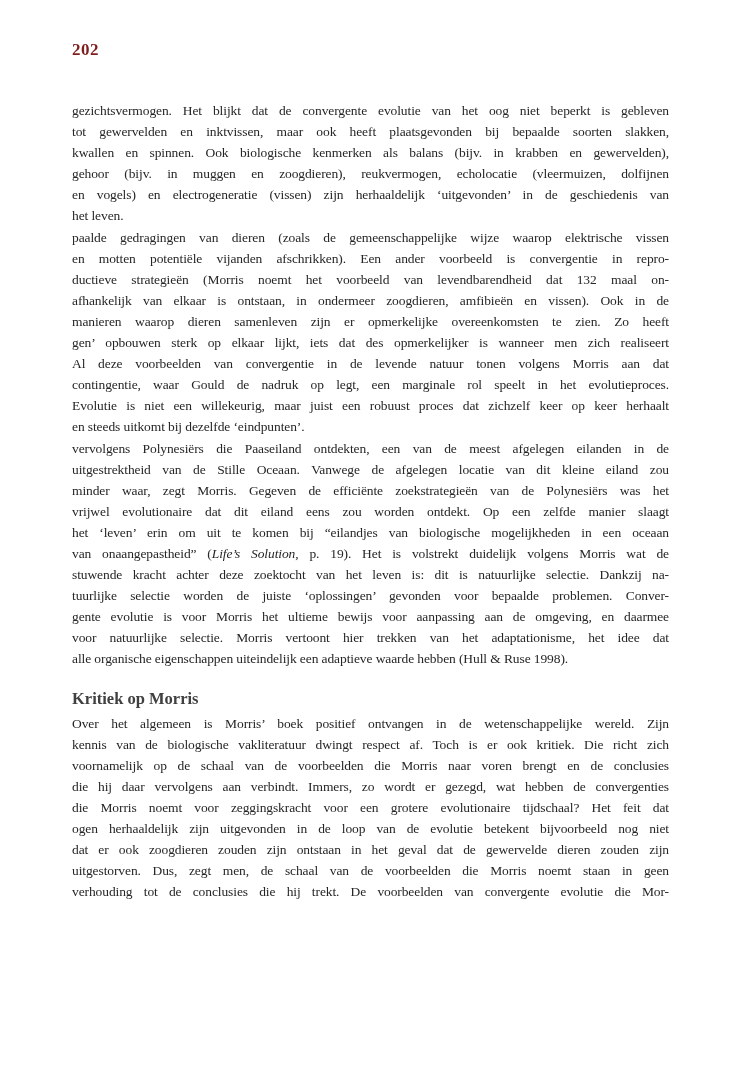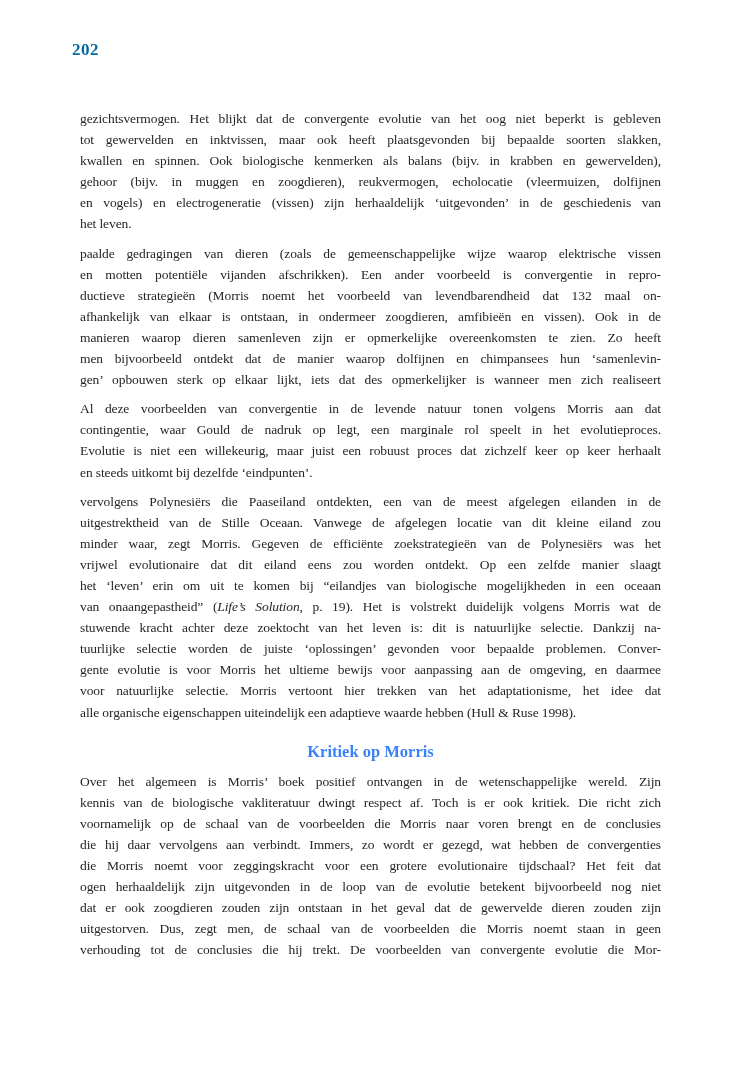--- a/index.html
+++ b/index.html
@@ -15,52 +15,52 @@
     font-family: "Liberation Serif", "DejaVu Serif", serif;
     color: #262626;
     overflow: hidden;
   }
   .page-number {
     position: absolute;
     left: 72px;
     top: 40px;
     font-size: 17px;
     font-weight: 700;
-    color: #0369a1;
+    color: #7f1d1d;
     letter-spacing: 0.5px;
   }
   .body-text {
     position: absolute;
     left: 72px;
     top: 100px;
     width: 597px;
   }
   .paragraph {
-    margin: 8px;
+    margin: 0;
   }
   .line {
     font-size: 13.5px;
     line-height: 21.1px;
     letter-spacing: -0.1px;
     text-align: justify;
     text-align-last: justify;
     -moz-text-align-last: justify;
   }
   .line.last {
     text-align-last: left;
     -moz-text-align-last: left;
   }
   .heading {
     font-size: 16.5px;
     font-weight: 700;
     line-height: 23px;
     margin-top: 17px;
     margin-bottom: 3px;
-    color: #3b82f6;
-    text-align: center;
+    color: #404040;
+    text-align: left;
   }
   .italic {
     font-style: italic;
   }
 </style>
 </head>
 <body>
 
 <div class="book-page">
   <div class="page-number">202</div>
@@ -72,21 +72,20 @@
         <div class="line">gehoor (bijv. in muggen en zoogdieren), reukvermogen, echolocatie (vleermuizen, dolfijnen</div>
         <div class="line">en vogels) en electrogeneratie (vissen) zijn herhaaldelijk ‘uitgevonden’ in de geschiedenis van</div>
         <div class="line last">het leven.</div>
       </div>
       <div class="paragraph">
         <div class="line">paalde gedragingen van dieren (zoals de gemeenschappelijke wijze waarop elektrische vissen</div>
         <div class="line">en motten potentiële vijanden afschrikken). Een ander voorbeeld is convergentie in repro-</div>
         <div class="line">ductieve strategieën (Morris noemt het voorbeeld van levendbarendheid dat 132 maal on-</div>
         <div class="line">afhankelijk van elkaar is ontstaan, in ondermeer zoogdieren, amfibieën en vissen). Ook in de</div>
         <div class="line">manieren waarop dieren samenleven zijn er opmerkelijke overeenkomsten te zien. Zo heeft</div>
-        <div class="line">men bijvoorbeeld ontdekt dat de manier waarop dolfijnen en chimpansees hun ‘samenlevin-</div>
         <div class="line">gen’ opbouwen sterk op elkaar lijkt, iets dat des opmerkelijker is wanneer men zich realiseert</div>
       </div>
       <div class="paragraph">
         <div class="line">Al deze voorbeelden van convergentie in de levende natuur tonen volgens Morris aan dat</div>
         <div class="line">contingentie, waar Gould de nadruk op legt, een marginale rol speelt in het evolutieproces.</div>
         <div class="line">Evolutie is niet een willekeurig, maar juist een robuust proces dat zichzelf keer op keer herhaalt</div>
         <div class="line last">en steeds uitkomt bij dezelfde ‘eindpunten’.</div>
       </div>
       <div class="paragraph">
         <div class="line">vervolgens Polynesiërs die Paaseiland ontdekten, een van de meest afgelegen eilanden in de</div>

